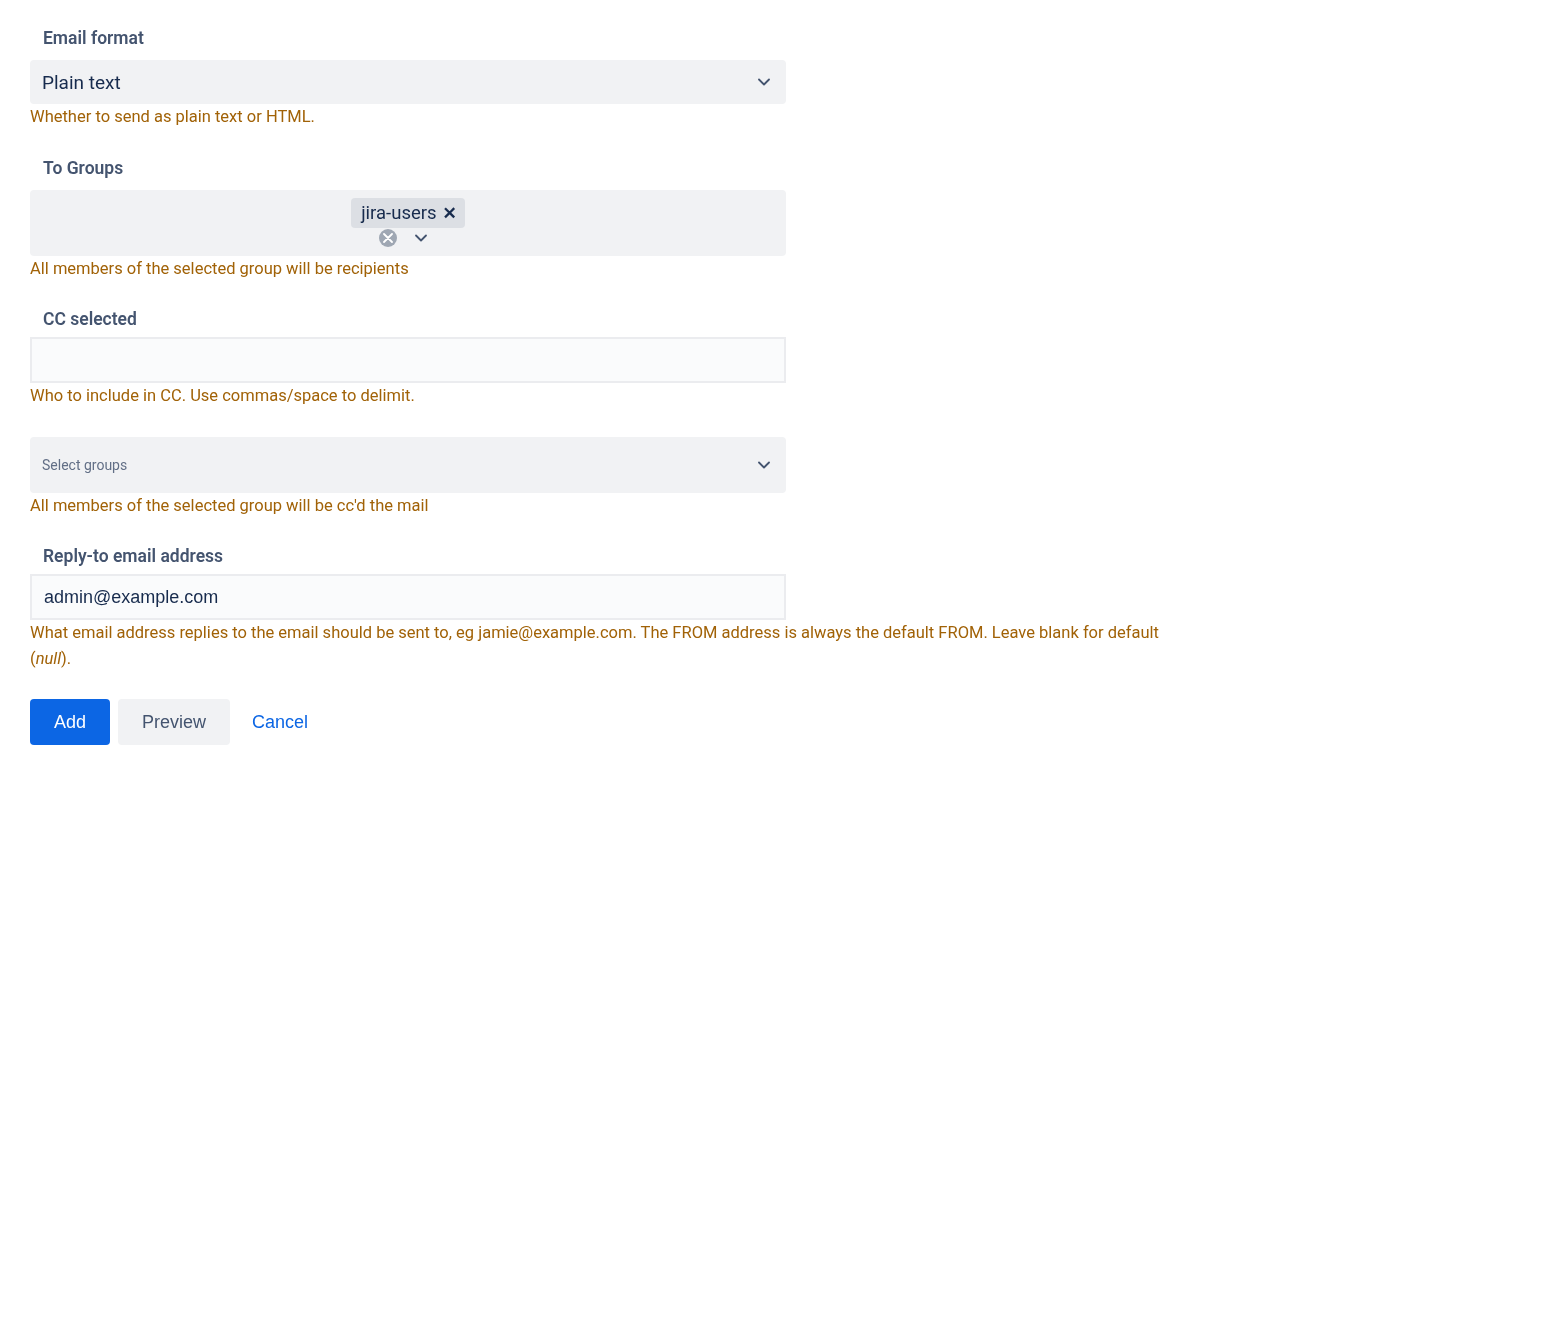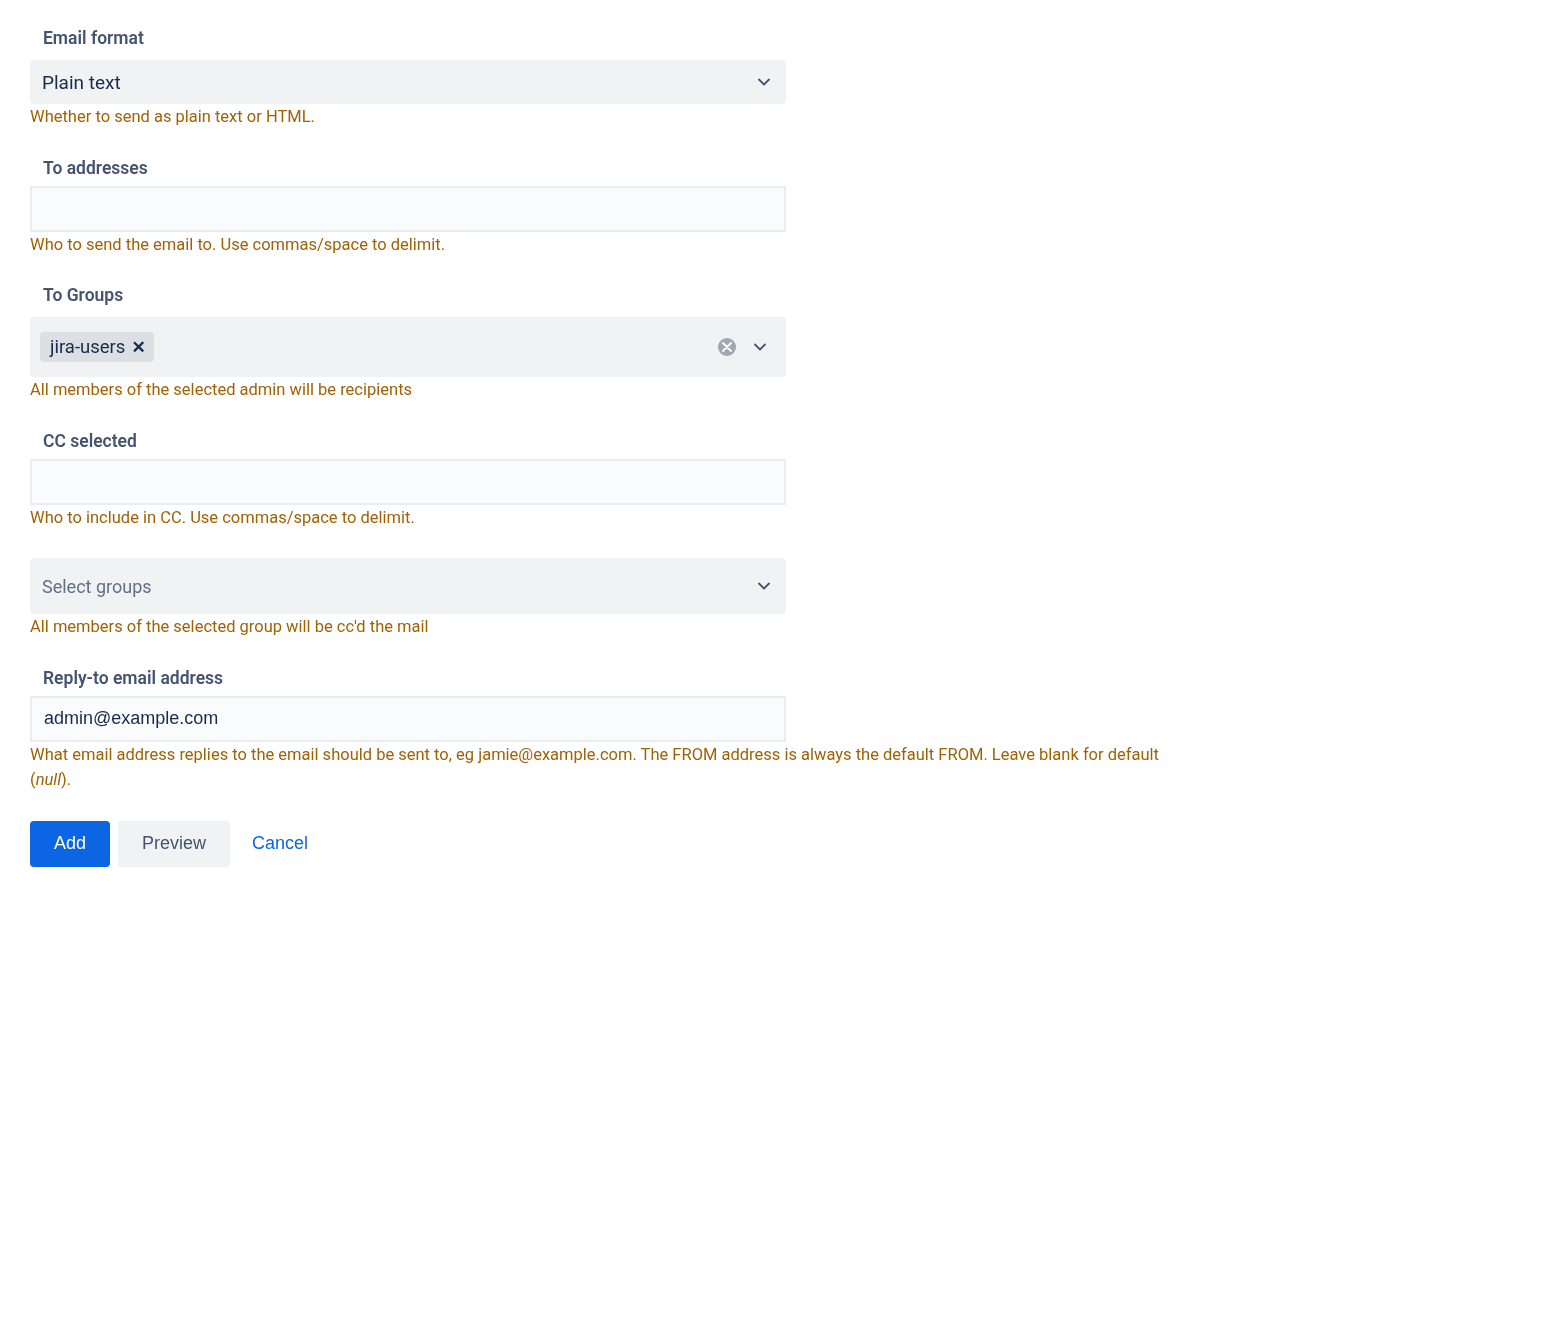--- a/index.html
+++ b/index.html
@@ -32,21 +32,21 @@
     justify-content: space-between;
     cursor: pointer;
     margin-top: 12px;
   }
   .select-control { height: 44px; padding: 0 12px; }
   .select-value {
     font-size: 19px;
     color: #172B4D;
   }
   .select-placeholder {
-    font-size: 18px;
+    font-size: 14px;
     color: #626F86;
   }
   .chevron-icon {
     width: 20px;
     height: 20px;
     display: inline-flex;
     align-items: center;
     justify-content: center;
   }
   .chevron-icon svg { width: 20px; height: 20px; }
@@ -64,20 +64,21 @@
     border: 2px solid #EBECEF;
     border-radius: 0;
     padding: 0 12px;
     font-size: 18px;
     color: #172B4D;
     outline: none;
   }
   .multiselect-control {
     min-height: 60px;
     padding: 8px 10px;
+    flex-direction: column;
   }
   .multiselect-left {
     display: flex;
     align-items: center;
     gap: 6px;
   }
   .tag {
     background: #DCDFE4;
     border-radius: 4px;
     display: inline-flex;
@@ -144,25 +145,20 @@
       <span class="select-value">Plain text</span>
       <span class="chevron-icon">
         <svg viewBox="0 0 24 24" fill="none">
             <path d="M6 9l6 6 6-6" stroke="#44546F" stroke-width="2.2" stroke-linecap="round" stroke-linejoin="round"></path>
           </svg>
       </span>
     </div>
     <div class="help-text">Whether to send as plain text or HTML.</div>
   </div>
 
-  <div class="field-group">
-    <label class="field-label">To addresses</label>
-    <input type="text" class="text-input" value="" style="">
-    <div class="help-text">Who to send the email to. Use commas/space to delimit.</div>
-  </div>
 
   <div class="field-group">
     <label class="field-label">To Groups</label>
     <div class="multiselect-control">
       <div class="multiselect-left">
         <span class="tag">
           <span>jira-users</span>
           <span class="tag-remove">✕</span>
         </span>
       </div>
@@ -172,21 +168,21 @@
               <path d="M1 1l8 8M9 1l-8 8" stroke="#fff" stroke-width="1.8" stroke-linecap="round"></path>
             </svg>
         </span>
         <span class="chevron-icon">
           <svg viewBox="0 0 24 24" fill="none">
               <path d="M6 9l6 6 6-6" stroke="#44546F" stroke-width="2.2" stroke-linecap="round" stroke-linejoin="round"></path>
             </svg>
         </span>
       </div>
     </div>
-    <div class="help-text">All members of the selected admin will be recipients</div>
+    <div class="help-text">All members of the selected group will be recipients</div>
   </div>
 
   <div class="field-group">
     <label class="field-label">CC selected</label>
     <input type="text" class="text-input" value="" style="">
     <div class="help-text">Who to include in CC. Use commas/space to delimit.</div>
   </div>
 
   <div class="field-group">
     <div class="select-control" style="height:56px;">

